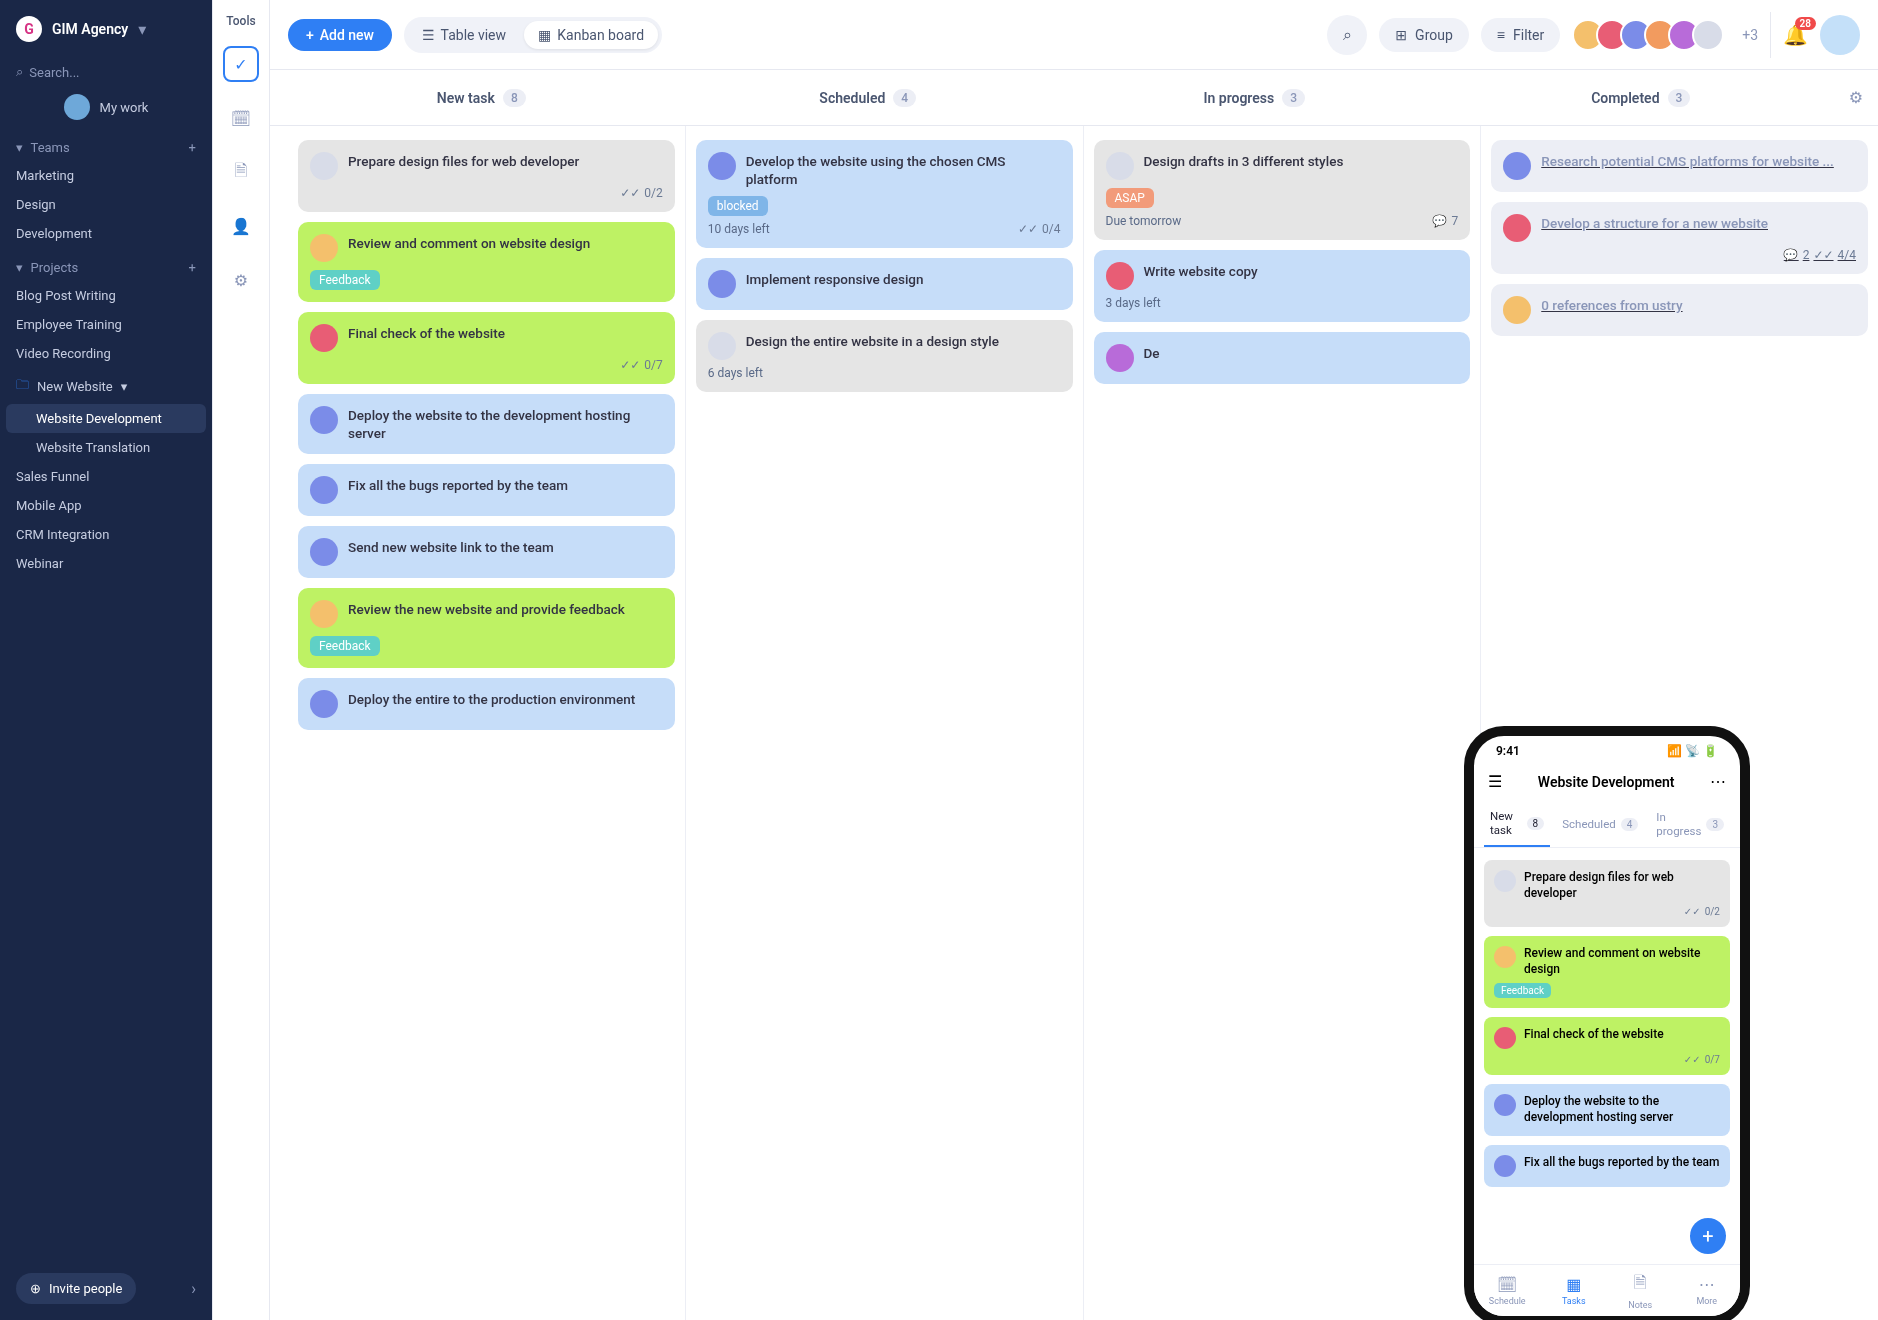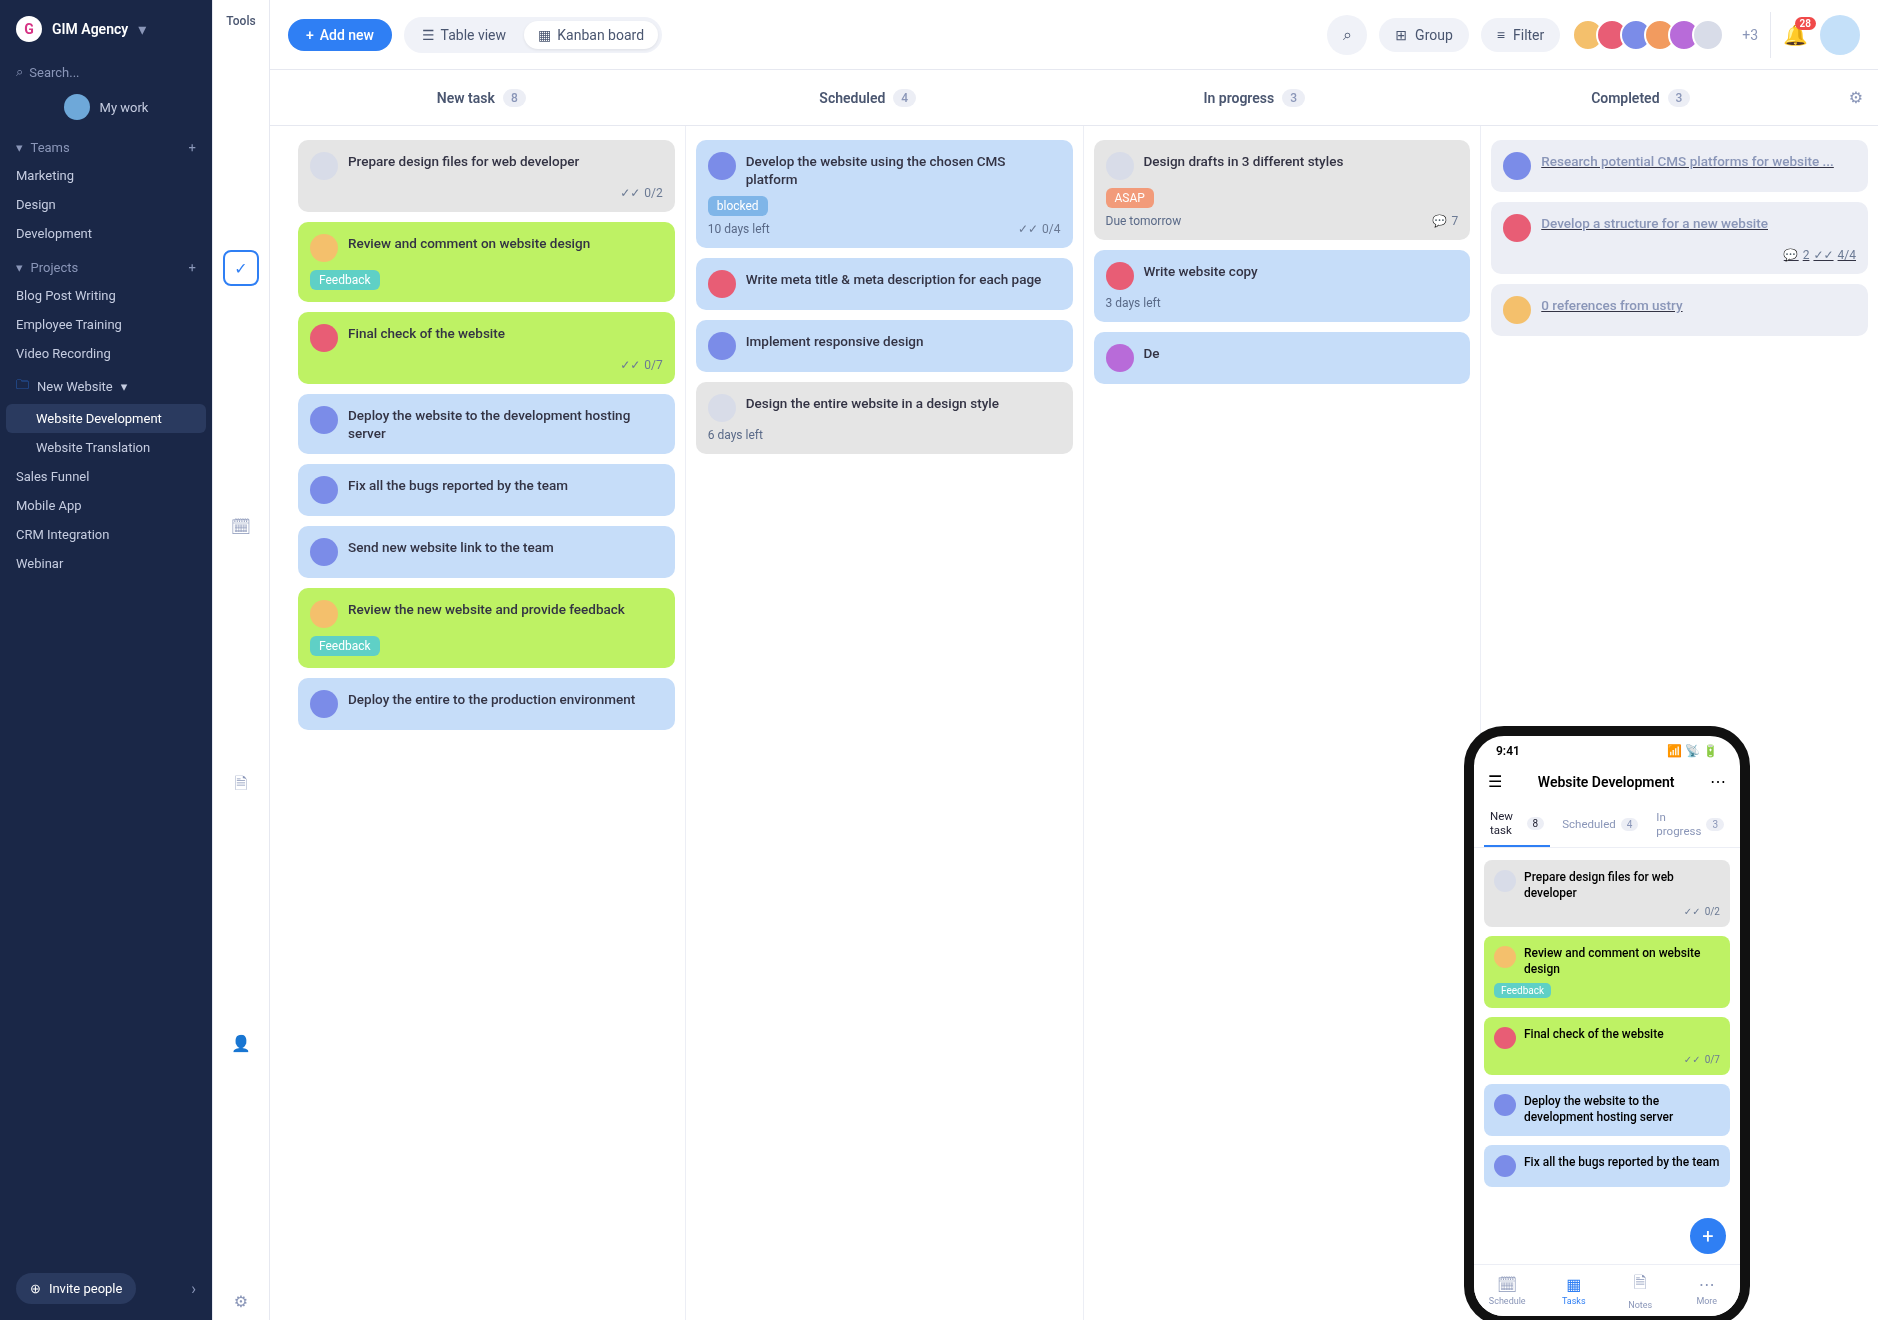--- a/index.html
+++ b/index.html
@@ -18,21 +18,21 @@
 .nav-section { padding: 12px 16px 6px 16px; display: flex; align-items: center; justify-content: space-between; font-size: 13px; color: #8a96b8; }
 .nav-section-left { display: flex; align-items: center; gap: 8px; }
 .nav-link { padding: 7px 16px; font-size: 13px; cursor: pointer; }
 .nav-project-folder { padding: 7px 16px; display: flex; align-items: center; gap: 8px; font-size: 13px; }
 .nav-sub { padding: 7px 16px 7px 36px; font-size: 13px; cursor: pointer; }
 .nav-sub.active { background: #2a3a5f; border-radius: 6px; margin: 0 6px; padding-left: 30px; color: #fff; }
 .nav-footer { margin-top: auto; padding: 16px; display:flex; align-items:center; justify-content:space-between; }
 .invite-btn { background: #2a3a5f; border-radius: 18px; padding: 8px 14px; display: flex; align-items: center; gap: 8px; font-size: 13px; color: #fff; }
 
 
-.icon-rail { width: 58px; background: #fff; border-left: 1px solid #e6e8f0; border-right: 1px solid #e6e8f0; display: flex; flex-direction: column; align-items: center; padding-top: 14px; gap: 18px; justify-content: space-between; }
+.icon-rail { width: 58px; background: #fff; border-left: 1px solid #e6e8f0; border-right: 1px solid #e6e8f0; display: flex; flex-direction: column; align-items: center; padding-top: 14px; gap: 18px; }
 .rail-label { font-size: 12px; color: #4a5670; font-weight:500; }
 .rail-icon { width: 36px; height: 36px; border-radius: 8px; display: flex; align-items: center; justify-content: center; color: #8a96b8; cursor: pointer; }
 .rail-icon.active { border: 2px solid #2f7ff4; color: #2f7ff4; }
 
 
 .main { flex: 1; background: #fff; display: flex; flex-direction: column; min-width: 0; }
 .toolbar { height: 70px; border-bottom: 1px solid #e6e8f0; display: flex; align-items: center; padding: 0 18px; gap: 12px; }
 .btn { border-radius: 22px; padding: 8px 18px; font-size: 14px; display: inline-flex; align-items: center; gap: 6px; cursor: pointer; border: none; }
 .btn-primary { background: #2f7ff4; color: #fff; font-weight: 500; }
 .btn-pill-group { background: #f0f2f8; border-radius: 22px; padding: 4px; display: flex; gap: 4px; }
@@ -304,26 +304,20 @@
       <div class="card-title">Develop the website using the chosen CMS platform</div>
     </div><span class="card-tag tag-blocked">blocked</span><div class="card-foot">
               <span class="card-foot-left">10 days left</span>
               <div class="card-foot-right">
                 <span>✓✓</span>
                 <span>0/4</span>
               </div>
             </div></div>
           <div class="card c-blue">
     <div class="card-head">
-      <div class="card-avatar av2"></div>
-      <div class="card-title">Write meta title &amp; meta description for each page</div>
-    </div>
-          </div>
-          <div class="card c-blue">
-    <div class="card-head">
       <div class="card-avatar av3"></div>
       <div class="card-title">Implement responsive design</div>
     </div>
           </div>
           <div class="card c-red">
     <div class="card-head">
       <div class="card-avatar av6"></div>
       <div class="card-title">Design the entire website in a design style</div>
     </div>
             <div class="card-foot">

